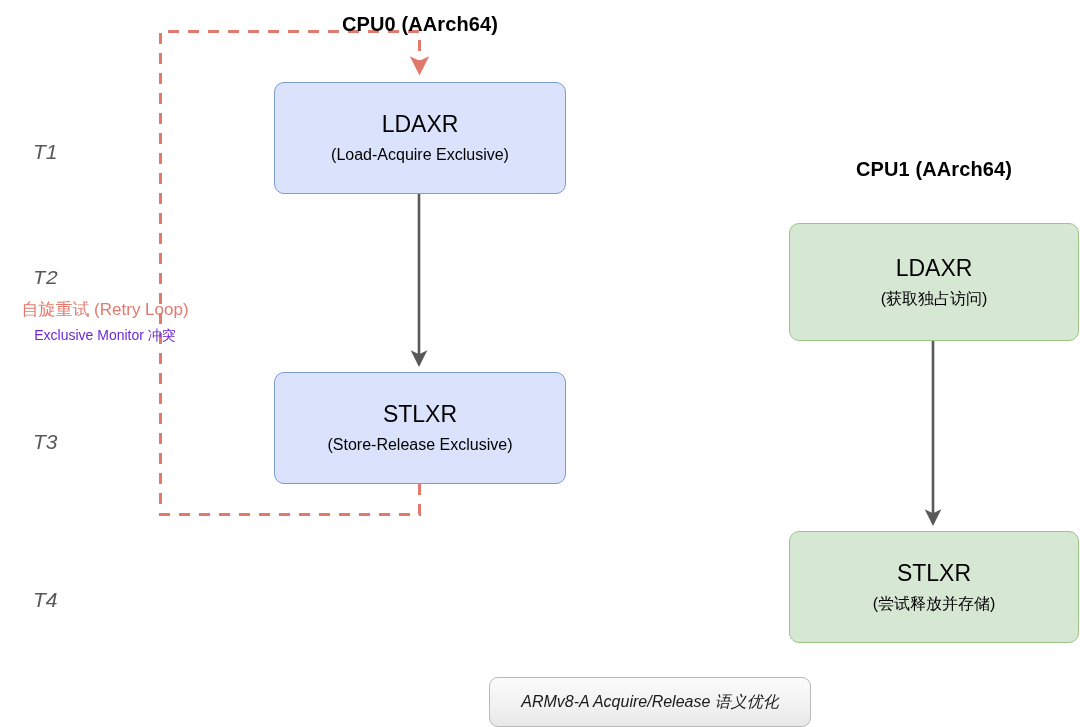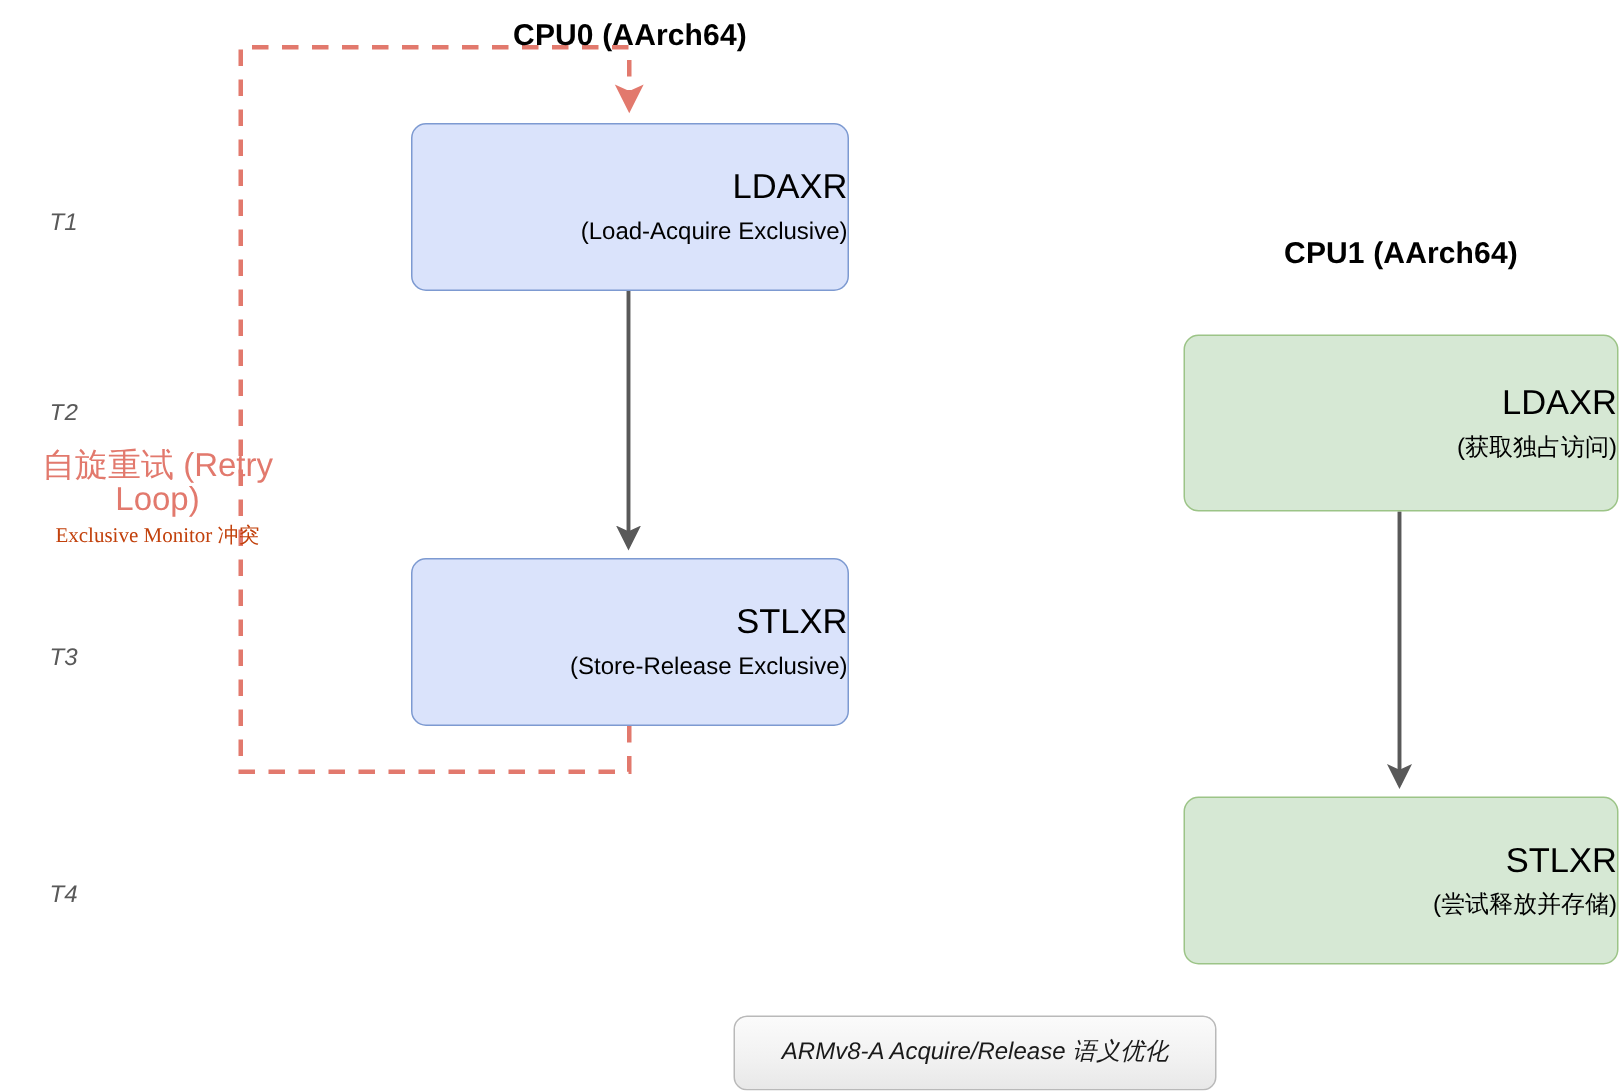--- a/index.html
+++ b/index.html
@@ -41,62 +41,61 @@
     text-align: center;
     white-space: nowrap;
   }
   #cpu0-title { left: 270px; top: 13px; width: 300px; }
   #cpu1-title { left: 784px; top: 158px; width: 300px; }
 
   
   .t-label {
     position: absolute;
     font-style: italic;
-    font-size: 16px;
+    font-size: 21px;
     color: #595959;
     white-space: nowrap;
   }
   #t1-label { left: 33px; top: 140px; }
   #t2-label { left: 33px; top: 267px; font-family: Liberation Mono, monospace; }
   #t3-label { left: 33px; top: 430px; text-align: right; }
   #t4-label { left: 33px; top: 588px; }
 
   
   .retry-wrap {
     position: absolute;
     left: 0px;
     top: 298px;
     width: 210px;
     text-align: center;
     color: #e2796d;
   }
   .retry-main {
-    font-size: 22px;
+    font-size: 17px;
     line-height: 23px;
     display: block;
   }
   .retry-sub {
     display: block;
     font-size: 14px;
     line-height: 20px;
     margin-top: 4px;
-    color: #c2410c;
-    font-family: Liberation Serif, serif;
+    color: #6d28d9;
   }
 
   
   .box {
     position: absolute;
     box-sizing: border-box;
     border-radius: 10px;
     border-width: 1.6px;
     border-style: solid;
     display: flex;
     flex-direction: column;
-    align-items: flex-end;
+    align-items: center;
     justify-content: center;
     text-align: center;
   }
   .box .title {
     font-size: 23px;
     line-height: 28px;
     color: #000;
   }
   .box .sub {
     font-size: 16px;

